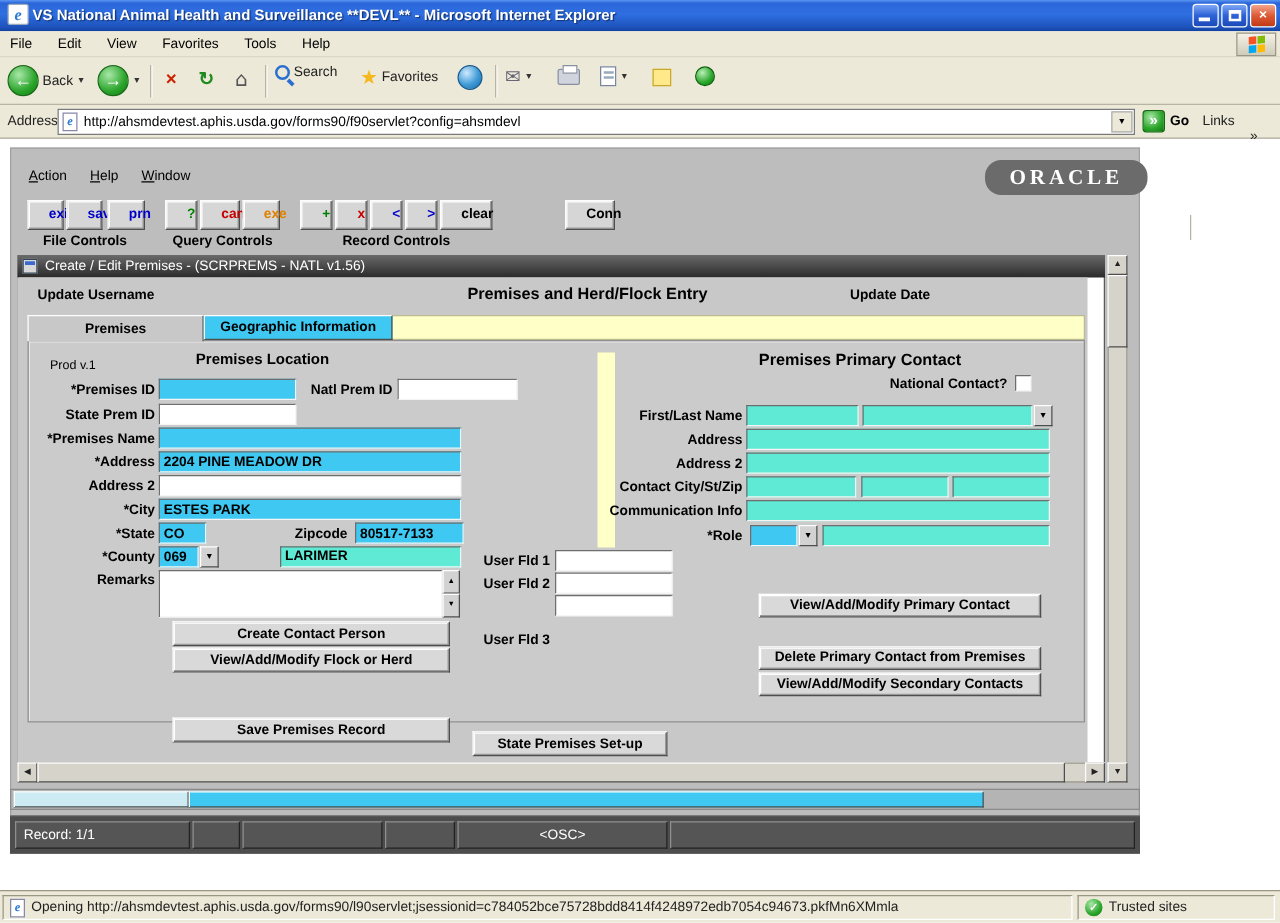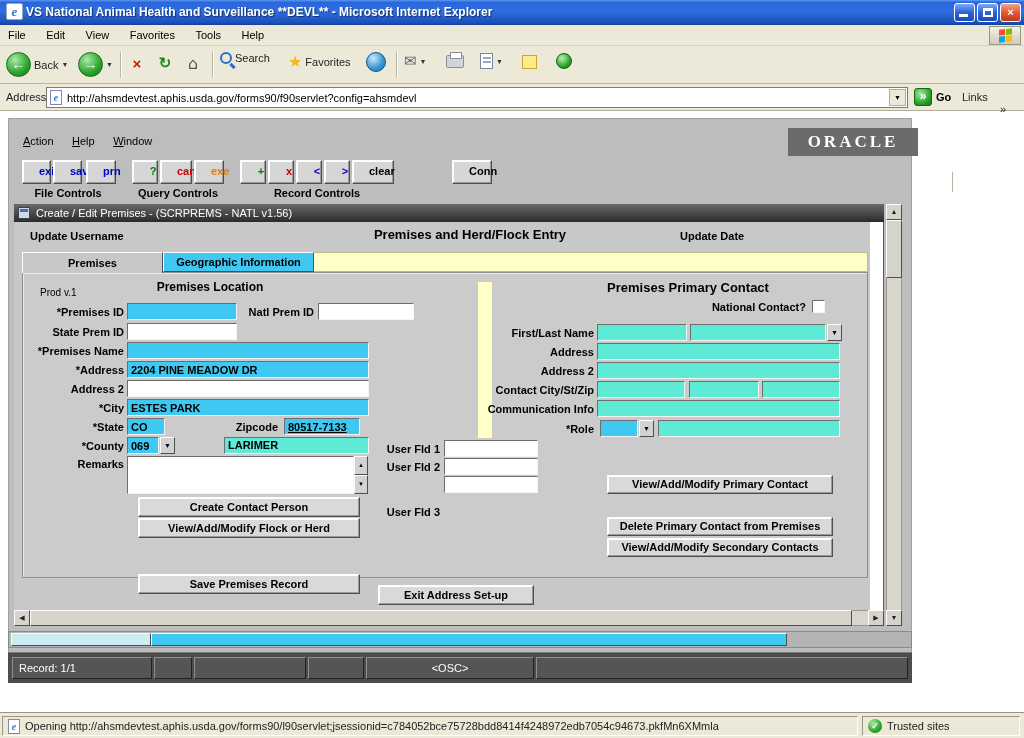--- a/index.html
+++ b/index.html
@@ -48,21 +48,21 @@
   .addr-dd{position:absolute;right:1px;top:1px;width:17px;height:17px;background:#ECE9D8;border:1px solid #aaa;font-size:7px;text-align:center;line-height:16px;}
   .gobox{position:absolute;left:914px;top:4px;display:flex;align-items:center;gap:4px;font:bold 11px "Liberation Sans",sans-serif;}
   .goico{width:18px;height:18px;border-radius:3px;background:radial-gradient(circle at 35% 30%,#a8e8a8,#2ba52b 60%,#107810);border:1px solid #0f6a0f;color:#fff;text-align:center;line-height:16px;font:bold 12px "Liberation Sans",sans-serif;}
   .linksbox{position:absolute;left:962px;top:7px;font-size:11px;color:#222;}
   
   .applet{left:8px;top:118px;width:904px;height:565px;background:#BDBDBD;border:1px solid #a0a0a0;}
   .amenu span{display:inline-block;padding:0 7px;font-size:11px;color:#000;}
   .amenu span::first-letter{text-decoration:underline;}
   .abtn{position:absolute;top:160px;height:24px;background:#D6D6D6;border:1px solid;border-color:#fcfcfc #4e4e4e #4e4e4e #fcfcfc;box-shadow:inset -1px -1px 0 #9a9a9a,inset 1px 1px 0 #fff;font:bold 11px "Liberation Sans",sans-serif;text-align:center;line-height:21px;cursor:pointer;padding-left:16px;}
   .glabel{position:absolute;top:187px;font:bold 11px "Liberation Sans",sans-serif;color:#000;text-align:center;}
-  .oralogo{position:absolute;left:780px;top:10px;width:130px;height:28px;background:#6b6b6b;color:#fff;font:bold 17px "Liberation Serif",serif;letter-spacing:3px;text-align:center;line-height:27px;}
+  .oralogo{position:absolute;left:780px;top:10px;width:130px;height:28px;background:#6b6b6b;color:#fff;font:bold 17px "Liberation Serif",serif;letter-spacing:3px;text-align:center;line-height:27px;border-radius:13px;}
   
   .mdiwin{left:14px;top:204px;width:870px;height:422px;background:#fff;border:1px solid #5a5a5a;}
   .mdititle{left:14px;top:204px;width:870px;height:18px;background:linear-gradient(180deg,#6a6a6a,#2a2a2a);color:#fff;font:11px "Liberation Sans",sans-serif;line-height:18px;}
   .mdiico{position:absolute;left:4px;top:3px;width:12px;height:12px;background:#d8d8d8;border:1px solid #345;}
   .mdiico::before{content:"";position:absolute;left:1px;top:1px;width:8px;height:3px;background:#3a6ad0;}
   .canvas{left:14px;top:222px;width:856px;height:388px;background:#C8C8C8;}
   .lbl{position:absolute;font:bold 11px "Liberation Sans",sans-serif;color:#000;text-align:right;white-space:nowrap;}
   .hdg{position:absolute;font:bold 13px "Liberation Sans",sans-serif;color:#000;text-align:center;white-space:nowrap;}
   .fld{position:absolute;height:17px;background:#fff;border:1px solid;border-color:#6e6e6e #f5f5f5 #f5f5f5 #6e6e6e;font:bold 11px "Liberation Sans",sans-serif;color:#000;padding:1px 3px;line-height:13px;outline:none;}
   .cyan{background:#3FC8F2;}
@@ -258,21 +258,21 @@
 
   <div class="lbl" style="left:24px;top:383px;width:100px;">Address 2</div>
   <input class="fld" style="left: 127px; top: 380px; width: 242px;" value="">
 
   <div class="lbl" style="left:24px;top:402px;width:100px;">*City</div>
   <input class="fld cyan" style="left: 127px; top: 399px; width: 242px;" value="ESTES PARK">
 
   <div class="lbl" style="left:24px;top:421px;width:100px;">*State</div>
   <input class="fld cyan" style="left: 127px; top: 418px; width: 38px;" value="CO">
   <div class="lbl" style="left:210px;top:421px;width:68px;">Zipcode</div>
-  <input class="fld cyan" style="left: 284px; top: 418px; width: 76px; text-decoration: underline;" value="80517-7133">
+  <input class="fld cyan" style="left: 284px; top: 418px; width: 87px;" value="80517-7133">
 
   <div class="lbl" style="left:24px;top:440px;width:100px;">*County</div>
   <input class="fld cyan" style="left: 127px; top: 437px; width: 32px;" value="069">
   <div class="ddbtn" style="left:160px;top:437px;">▼</div>
   <div class="fld grayf" style="left:224px;top:437px;width:145px;">LARIMER</div>
 
   <div class="lbl" style="left:24px;top:458px;width:100px;">Remarks</div>
   <div class="fld" style="left:127px;top:456px;width:227px;height:38px;"></div>
   <div class="spin" style="left:354px;top:456px;">▲</div>
   <div class="spin" style="left:354px;top:475px;">▼</div>
@@ -313,21 +313,21 @@
 
   <div class="lbl" style="left:470px;top:423px;width:124px;">*Role</div>
   <input class="fld cyan" style="left: 600px; top: 420px; width: 38px;" value="">
   <div class="ddbtn" style="left:639px;top:420px;">▼</div>
   <div class="fld grayf" style="left:658px;top:420px;width:182px;"></div>
 
   <div class="fbtn" style="left:607px;top:475px;width:226px;height:19px;line-height:17px;">View/Add/Modify Primary Contact</div>
   <div class="fbtn" style="left:607px;top:517px;width:226px;height:19px;line-height:17px;">Delete Primary Contact from Premises</div>
   <div class="fbtn" style="left:607px;top:538px;width:226px;height:19px;line-height:17px;">View/Add/Modify Secondary Contacts</div>
 
-  <div class="fbtn" style="left:378px;top:585px;width:156px;height:20px;line-height:18px;">Exit Address Set-up</div>
+  <div class="fbtn" style="left:378px;top:585px;width:156px;height:20px;line-height:18px;">State Premises Set-up</div>
 
   <div class="sb-track" style="left:14px;top:610px;width:870px;height:16px;"></div>
   <div class="sb-btn" style="left:14px;top:610px;width:16px;height:16px;line-height:14px;">◀</div>
   <div class="sb-thumb" style="left:30px;top:610px;width:822px;height:16px;"></div>
   <div class="sb-btn" style="left:868px;top:610px;width:16px;height:16px;line-height:14px;">▶</div>
 
   <div class="sb-track" style="left:886px;top:204px;width:16px;height:422px;"></div>
   <div class="sb-btn" style="left:886px;top:204px;width:16px;height:16px;line-height:14px;">▲</div>
   <div class="sb-thumb" style="left:886px;top:220px;width:16px;height:58px;"></div>
   <div class="sb-btn" style="left:886px;top:610px;width:16px;height:16px;line-height:14px;">▼</div>

